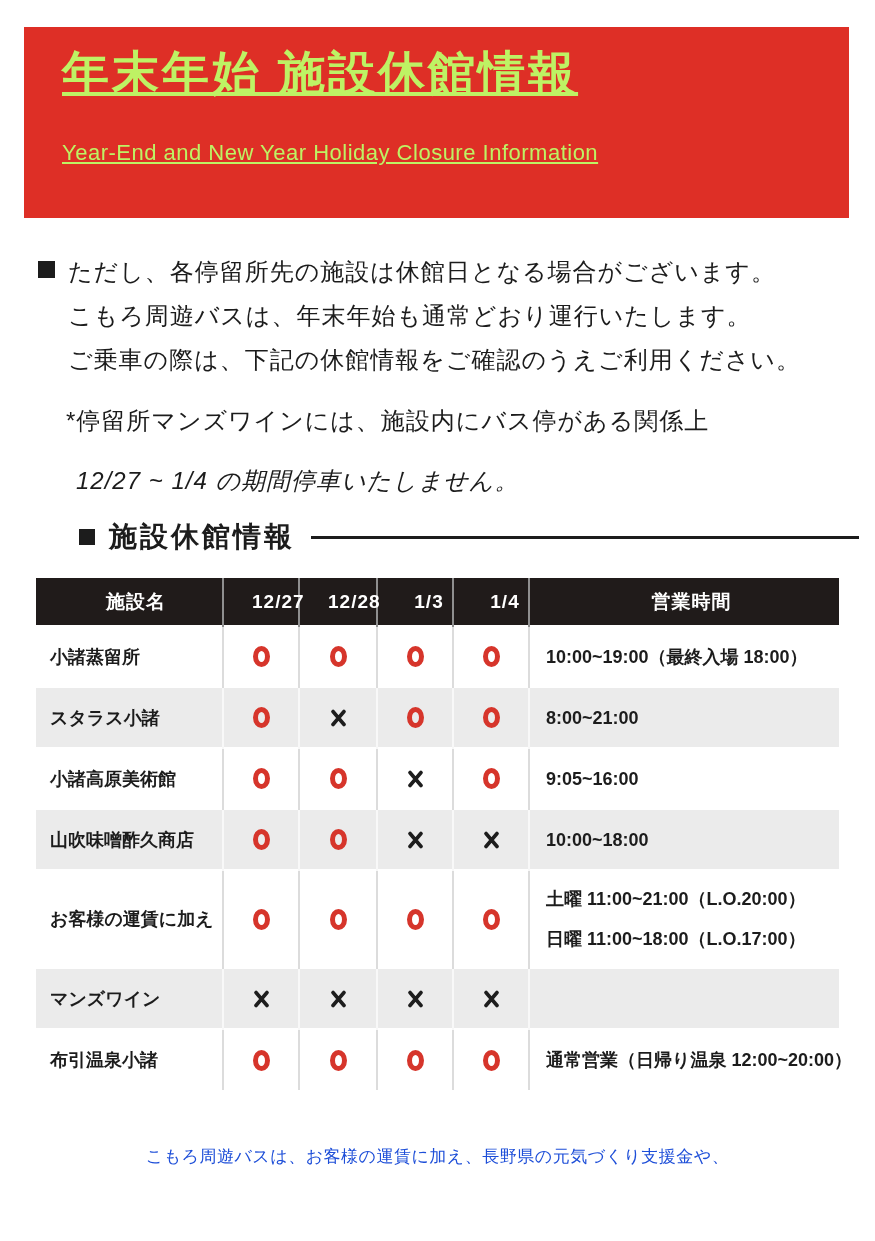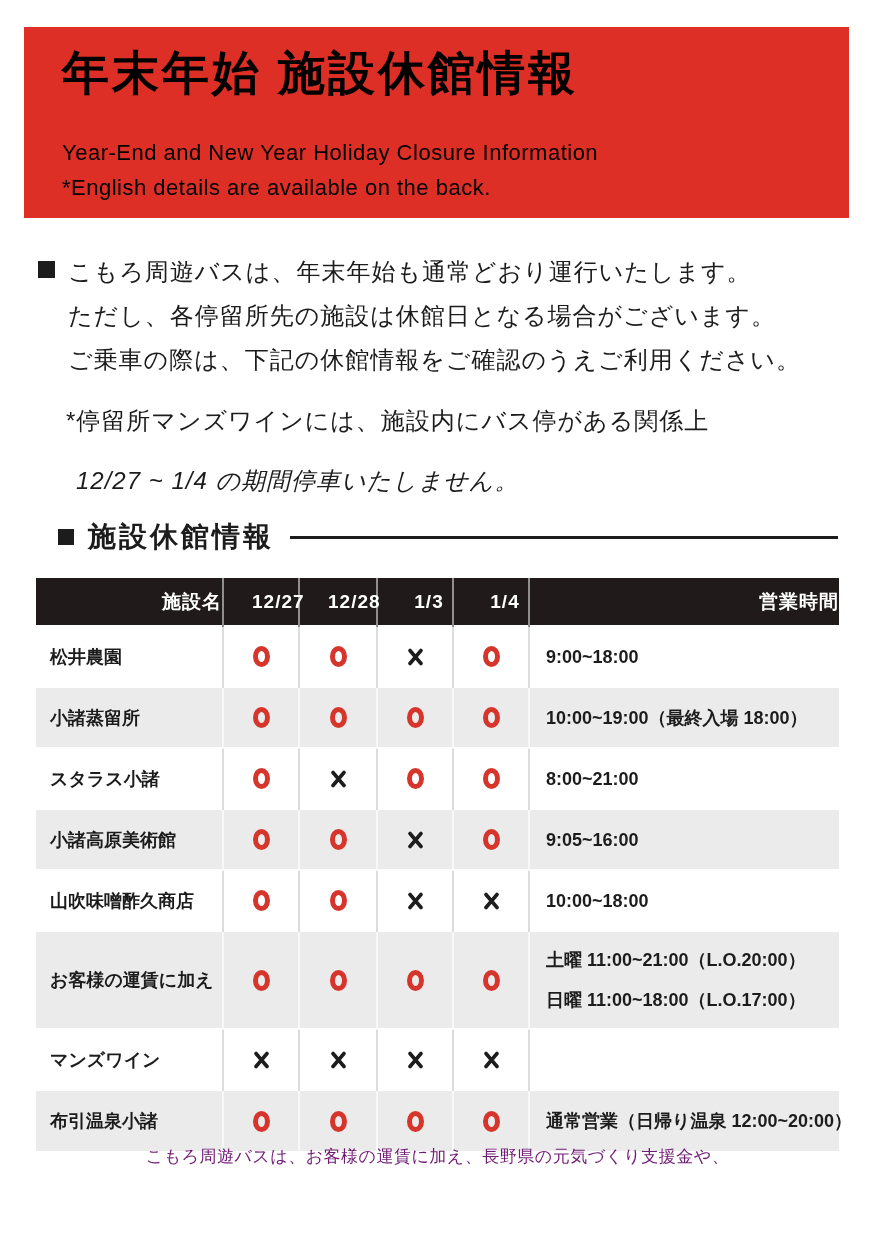--- a/index.html
+++ b/index.html
@@ -10,21 +10,21 @@
   }
   .page {
     position:relative; width:875px; height:1241px;
     background:#ffffff; overflow:hidden; margin:0 auto;
   }
 
   
   .hero {
     position:absolute; left:24px; top:27px; width:825px; height:191px;
     background: var(--accent-red, #de2f26);
-    color:#000000; padding:16px 0 0 38px;
+    color:#bef264; padding:16px 0 0 38px;text-decoration:underline;
   }
   .hero h1 {
     font-size:47px; font-weight:bold; letter-spacing:3px; line-height:60px;
     white-space:nowrap;
   }
   .hero .sub { font-size:22px; letter-spacing:0.5px; line-height:35px; font-weight:500; }
   .hero .sub.first { margin-top:32px; }
 
   
   .intro { position:absolute; left:38px; top:250px; width:810px; }
@@ -34,21 +34,21 @@
     background:var(--text-black, #1c1c1c); margin-top:11px; flex:0 0 auto;
   }
   .intro-lines { margin-left:13px; }
   .intro-lines p { font-size:24px; line-height:44px; letter-spacing:1px; font-weight:500; white-space:nowrap; }
   .intro-note { margin:10px 0 0 28px; }
   .intro-note p { font-size:24px; line-height:42px; letter-spacing:1px; font-weight:500; white-space:nowrap;margin-top:18px; }
   .intro-note p.indent { padding-left:10px;font-style:italic; }
 
   
   .section-heading {
-    position:absolute; left:16px; top:517px; width:822px; height:40px;
+    position:absolute; left:37px; top:517px; width:822px; height:40px;
     display:flex; align-items:center;padding-left:42px;
   }
   .section-heading .sq-bullet { width:16px; height:16px; margin:0; }
   .section-heading h2 {
     font-size:28px; font-weight:bold; letter-spacing:3px;
     line-height:40px; margin:0 16px 0 14px; white-space:nowrap;
   }
   .section-rule { flex:1 1 auto; height:3px; background:var(--text-black, #1c1c1c); }
 
   
@@ -60,21 +60,21 @@
   .closure-table col.c1 { width:76px; }
   .closure-table col.c2 { width:78px; }
   .closure-table col.c3 { width:76px; }
   .closure-table col.c4 { width:76px; }
   .closure-table thead tr { height:48px; background:var(--header-row-bg, #201b1a); }
   .closure-table th {
     color:#ffffff; font-size:19px; font-weight:bold; letter-spacing:1px;
     text-align:center; vertical-align:middle;padding-left:28px;
   }
   .closure-table th:not(:last-child) { border-right:2px solid #8f8f8f; }
-  .closure-table th.left { text-align:right; padding-left:14px; }
+  .closure-table th.left { text-align:center; padding-left:14px; }
   .closure-table tbody tr { height:61px; background:#ffffff; border-top:2px solid #ffffff; }
   .closure-table tbody tr:nth-child(even) { background:var(--row-alt-bg, #ebebeb); }
   .closure-table td { vertical-align:middle; }
   .closure-table td:not(:last-child) { border-right:2px solid #dcdcdc; }
   .closure-table tbody tr:nth-child(even) td:not(:last-child) { border-right-color:#f8f8f8; }
   td.name {
     font-size:18px; font-weight:600; padding-left:14px;
     white-space:nowrap; letter-spacing:0;
   }
   td.markcell { text-align:center; }
@@ -89,39 +89,38 @@
   .mark-closed svg { display:block; }
   .mark-closed path {
     stroke: var(--mark-closed, #1d1d1d); stroke-width:3.6;
     stroke-linecap:round; fill:none;
   }
 
   
   .footer-note {
     position:absolute; left:0; top:1140px; width:875px; text-align:center;
   }
-  .footer-note p { font-size:17px; line-height:33px; letter-spacing:0.5px; font-weight:500; color:#701a75; }
+  .footer-note p { font-size:17px; line-height:33px; letter-spacing:0.5px; font-weight:500; color:#1d4ed8; }
 </style>
 </head>
 <body>
 
 <div class="page">
 
   <header class="hero">
     <h1>年末年始 施設休館情報</h1>
     <p class="sub first">Year-End and New Year Holiday Closure Information</p>
-    <p class="sub">*English details are available on the back.</p>
   </header>
 
   <section class="intro">
     <div class="intro-row">
       <span class="sq-bullet"></span>
       <div class="intro-lines">
+        <p>ただし、各停留所先の施設は休館日となる場合がございます。</p>
         <p>こもろ周遊バスは、年末年始も通常どおり運行いたします。</p>
-        <p>ただし、各停留所先の施設は休館日となる場合がございます。</p>
         <p>ご乗車の際は、下記の休館情報をご確認のうえご利用ください。</p>
       </div>
     </div>
     <div class="intro-note">
       <p>*停留所マンズワインには、施設内にバス停がある関係上</p>
       <p class="indent">12/27 ~ 1/4 の期間停車いたしません。</p>
     </div>
   </section>
 
   <div class="section-heading">
@@ -144,32 +143,20 @@
           <th class="left">施設名</th>
           <th>12/27</th>
           <th>12/28</th>
           <th>1/3</th>
           <th>1/4</th>
           <th class="left">営業時間</th>
         </tr>
     </thead>
     <tbody id="tbody-rows">
         <tr>
-          <td class="name">松井農園</td>
-          <td class="markcell"><span class="mark-open"></span></td>
-          <td class="markcell"><span class="mark-open"></span></td>
-          <td class="markcell"><span class="mark-closed"><svg width="17" height="18" viewBox="0 0 17 18">
-                <path d="M3 2.5 L14 15.5 M14 2.5 L3 15.5"></path>
-              </svg></span></td>
-          <td class="markcell"><span class="mark-open"></span></td>
-          <td class="hours">
-            <div class="hours-line">9:00~18:00</div>
-          </td>
-        </tr>
-        <tr>
           <td class="name">小諸蒸留所</td>
           <td class="markcell"><span class="mark-open"></span></td>
           <td class="markcell"><span class="mark-open"></span></td>
           <td class="markcell"><span class="mark-open"></span></td>
           <td class="markcell"><span class="mark-open"></span></td>
           <td class="hours">
             <div class="hours-line">10:00~19:00（最終入場 18:00）</div>
           </td>
         </tr>
         <tr>

